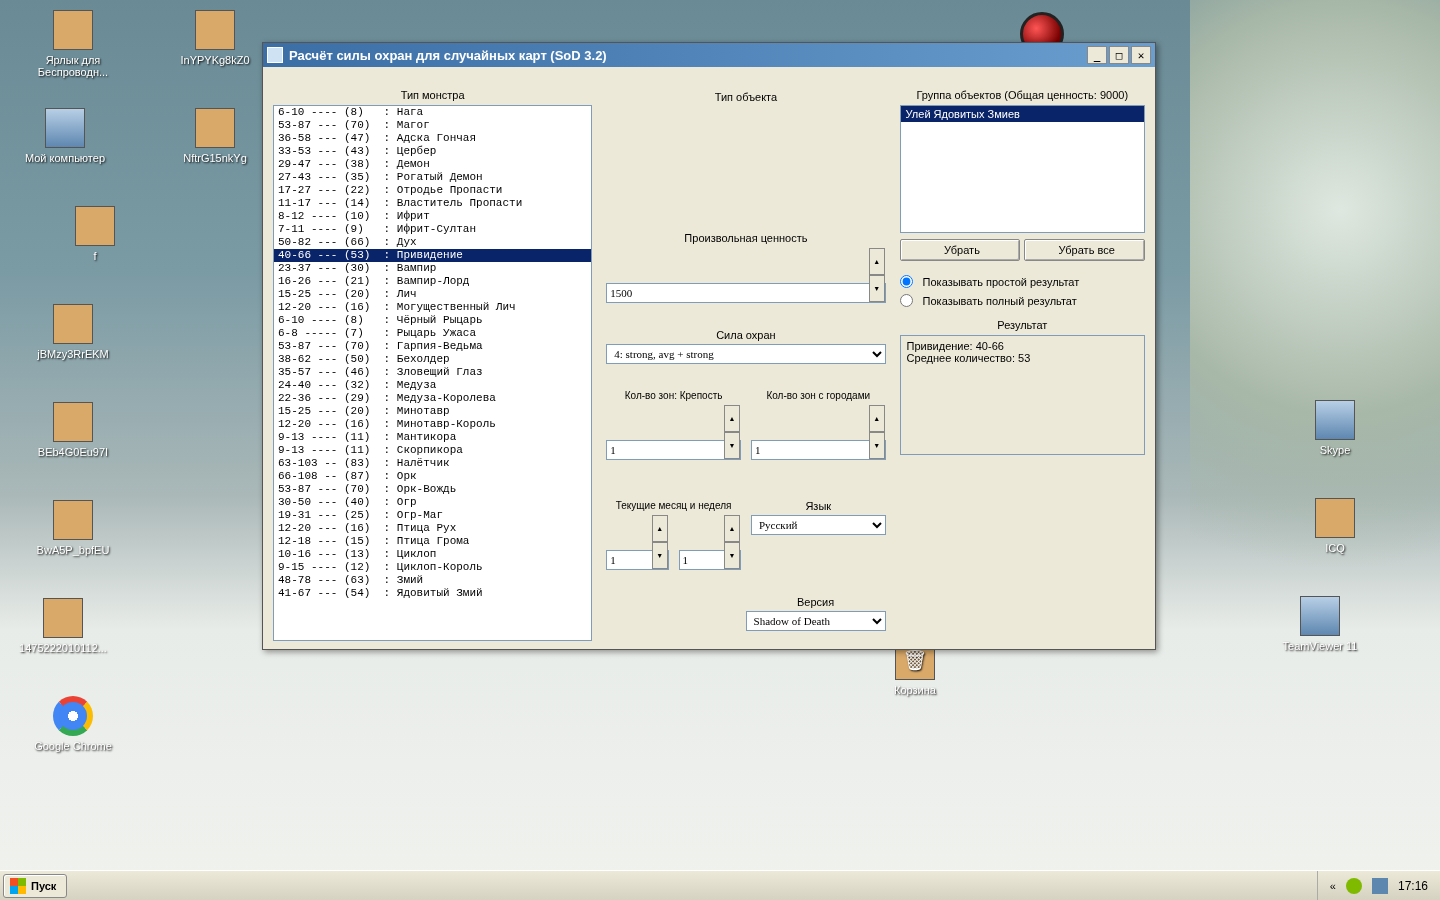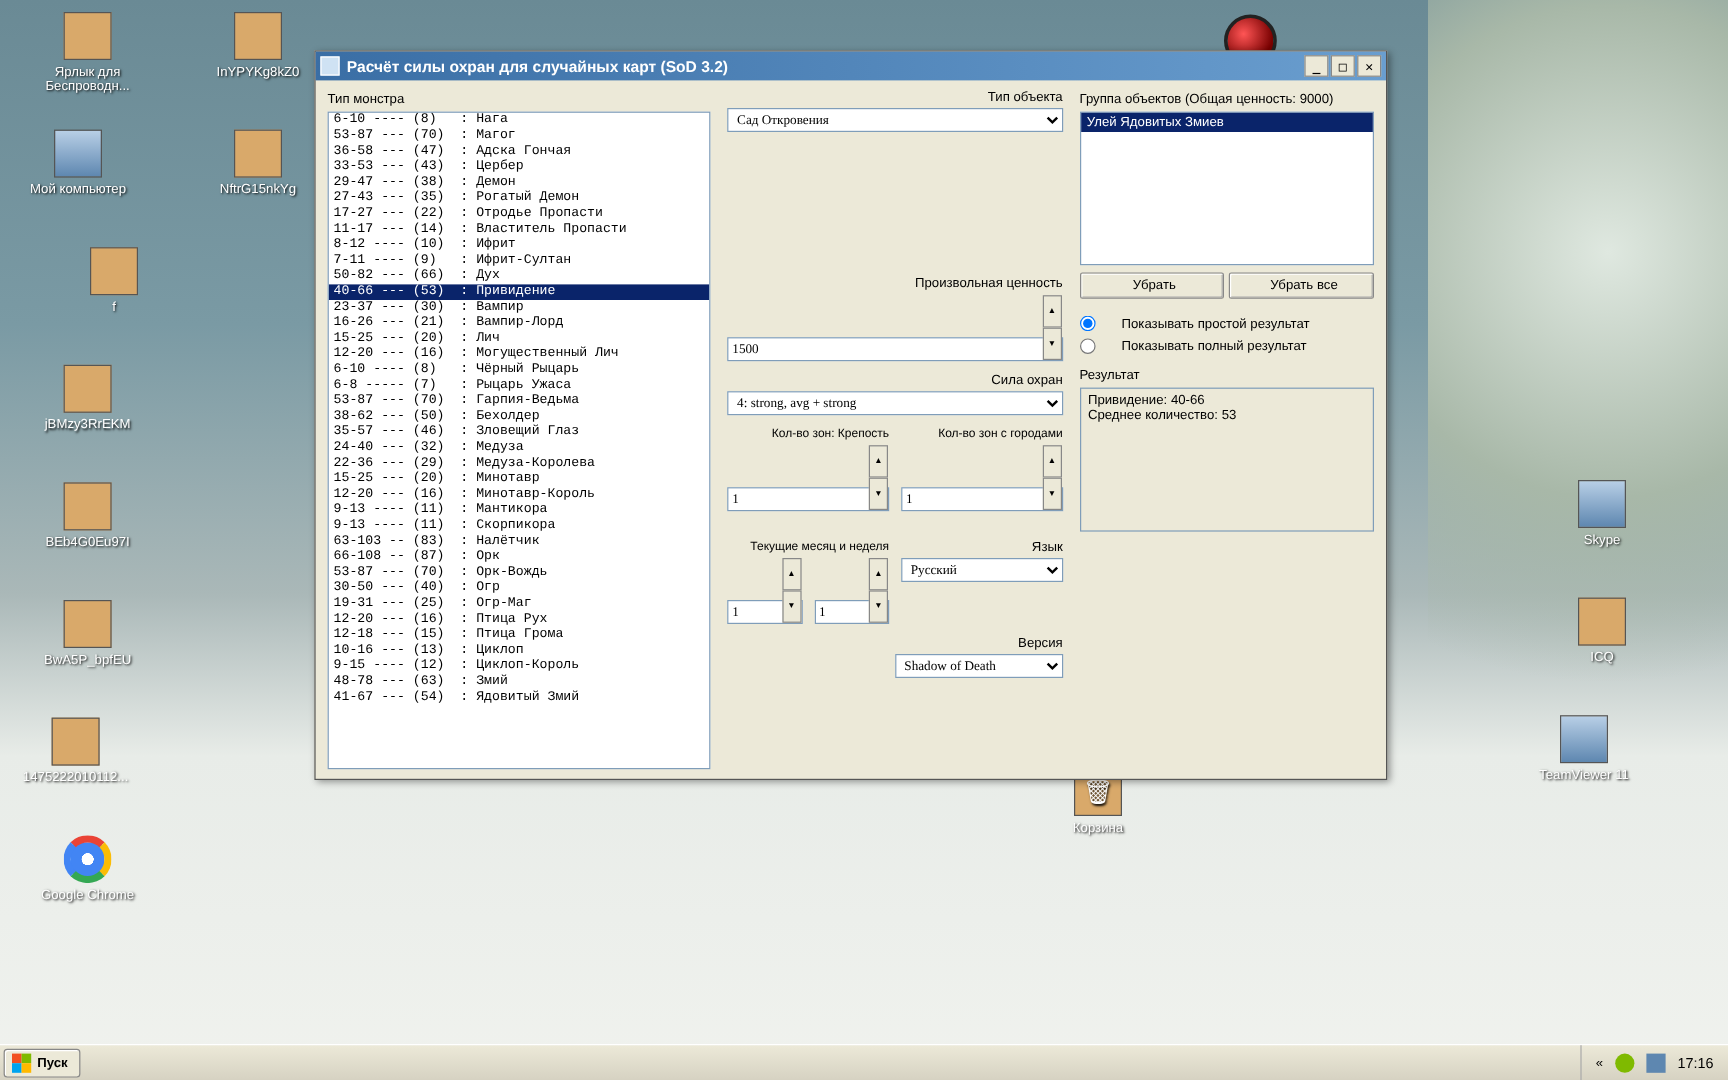--- a/index.html
+++ b/index.html
@@ -66,32 +66,32 @@
     position: relative;
     padding: 8px 10px;
     display:flex;
     gap: 14px;
     height: calc(100% - 24px);
   }
   .col { display:flex; flex-direction:column; }
   .col-left { width: 320px; }
   .col-mid  { width: 280px; }
   .col-right{ width: 246px; }
-  .section-label { margin: 2px 0 4px; }
+  .section-label { text-align:center; margin: 14px 0 4px; }
   .listbox {
     background:#fff; border:1px solid #7f9db9;
     font-family: "Courier New", monospace;
     font-size: 11px;
     overflow-y: scroll;
     flex:1;
   }
   .listbox .row { padding: 0 4px; white-space: pre; cursor:pointer; line-height:13px;}
   .listbox .row.selected { background:#0a246a; color:#fff; }
   .field-group { margin-bottom: 10px; }
-  .field-label { text-align:right; margin-bottom:3px; }
+  .field-label { text-align:center; margin-bottom:3px;margin-top:16px; }
   select, input[type=text] {
     width:100%; background:#fff; border:1px solid #7f9db9;
     font: 11px Tahoma; height:20px; padding:1px 3px;
   }
   .spinner { position:relative; }
   .spinner input { padding-right:18px;margin-top:36px; }
   .spinner .sp-btns { position:absolute; right:1px; top:1px; bottom:1px; width:16px;
     display:flex; flex-direction:column;}
   .spinner .sp-btns div { flex:1; background:#ece9d8; border:1px solid #888;
     font-size:7px; display:flex;align-items:center;justify-content:center;cursor:pointer;}
@@ -101,21 +101,21 @@
     box-shadow: inset 1px 1px 0 #fff, inset -1px -1px 0 #aaa;
   }
   .row-pair { display:flex; gap:10px; }
   .row-pair > div { flex:1; }
   .group-box {
     background:#fff; border:1px solid #7f9db9; height:128px;
   }
   .group-box .grow { padding:2px 5px; color:#fff; background:#0a246a; }
   .btn-pair{ display:flex; gap:4px; margin-top:6px;}
   .btn-pair .btn{flex:1;padding-left:12px;}
-  .radio-row { display:flex; align-items:center; gap:22px; margin:4px 0 2px; }
+  .radio-row { display:flex; align-items:center; gap:10px; margin:4px 0 2px; }
   .radio-row input{margin:0;}
   .result-box { background:#ece9d8; border:1px solid #7f9db9;
     padding:4px 6px; height:120px;}
   
   .taskbar {
     position:absolute; left:0; right:0; bottom:0; height:30px;
     background: linear-gradient(#ece9d8,#d6d2c2);
     border-top:1px solid #fff;
     display:flex; align-items:center;
   }
@@ -253,23 +253,20 @@
           <div class="row">10-16 --- (13)  : Циклоп</div>
           <div class="row">9-15 ---- (12)  : Циклоп-Король</div>
           <div class="row">48-78 --- (63)  : Змий</div>
           <div class="row">41-67 --- (54)  : Ядовитый Змий</div>
         </div>
     </div>
 
     <div class="col col-mid">
       <div class="field-group">
         <div class="field-label">Тип объекта</div>
-        <select>
-          <option>Сад Откровения</option>
-        </select>
       </div>
 
       <div style="height:110px"></div>
 
       <div class="row-pair" style="align-items:flex-end">
         <div>
           <div class="field-label">Произвольная ценность</div>
           <div class="spinner">
             <input type="text" value="1500" style="">
             <div class="sp-btns">

